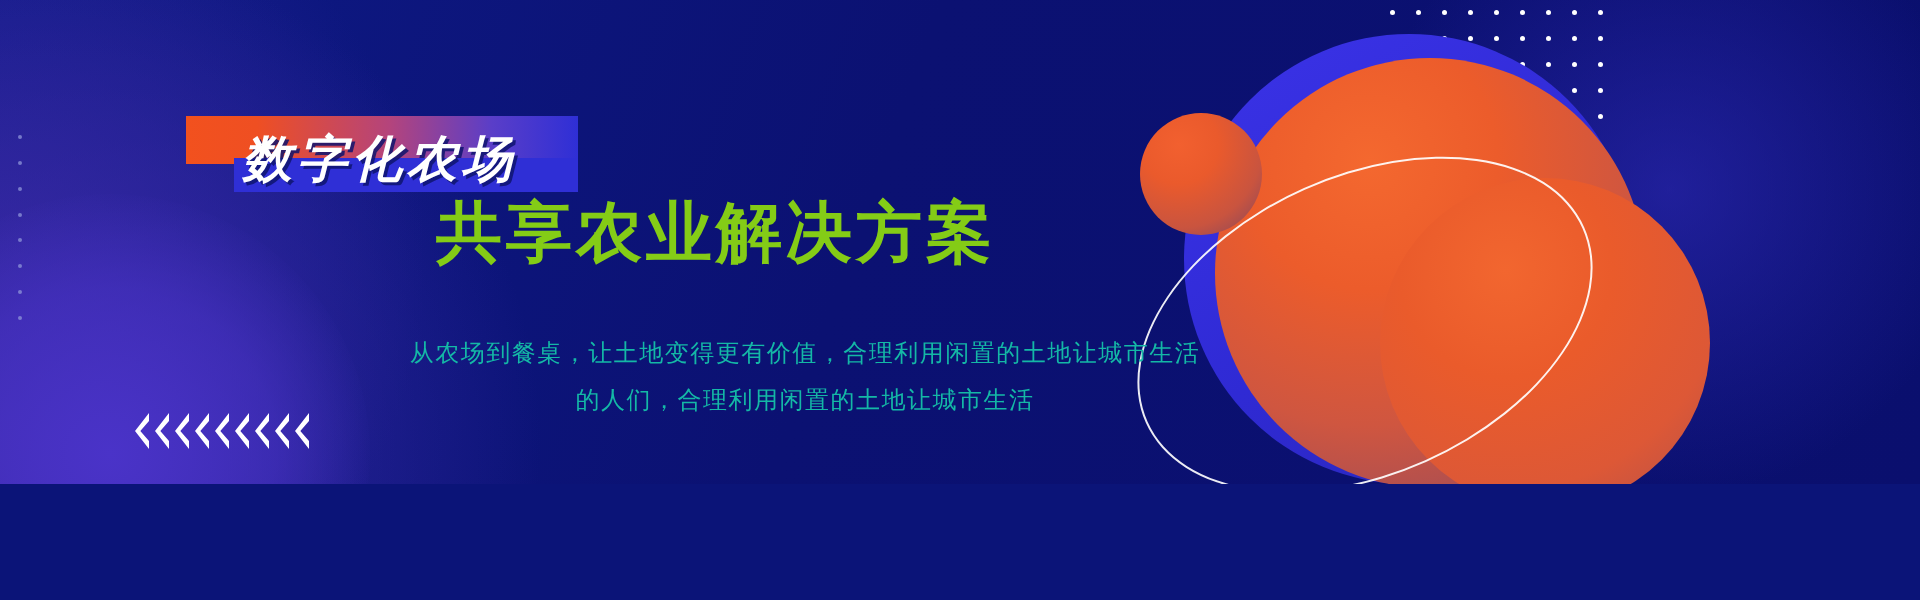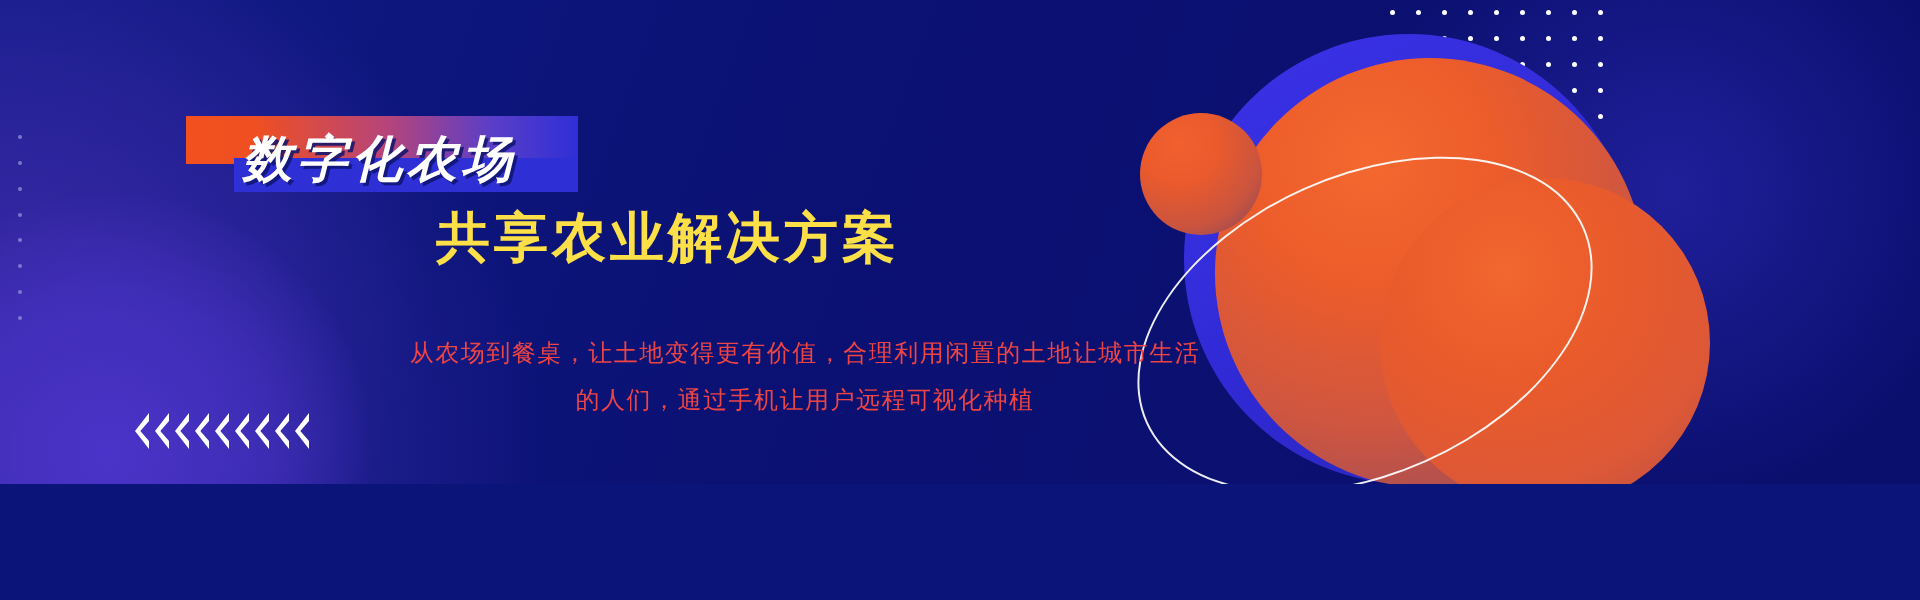--- a/index.html
+++ b/index.html
@@ -98,31 +98,30 @@
     position:absolute; left:56px; top:10px;
     font-size:50px; font-weight:700; font-style:italic;
     letter-spacing:5px; color:#ffffff; white-space:nowrap;
     text-shadow:3px 3px 0 rgba(14,20,110,.85);
     font-family:"DejaVu Sans","Liberation Sans",sans-serif;
   }
 
   
   .headline {
     position:absolute; left:436px; top:198px;
-    font-size:54px; font-weight:700; color:#fde047;
+    font-size:66px; font-weight:700; color:#84cc16;
     letter-spacing:4px; white-space:nowrap; line-height:1.05;
     font-family:"DejaVu Sans","Liberation Sans",sans-serif;
-    margin-top:12px;
   }
 
   
   .subtitle {
     position:absolute; left:360px; top:330px;
     width:890px; text-align:center;
-    font-size:24px; color:#ef4444; line-height:1.95;
+    font-size:24px; color:#14b8a6; line-height:1.95;
     letter-spacing:1.5px;
     font-family:"DejaVu Sans","Liberation Sans",sans-serif;
   }
   .subtitle div { white-space:nowrap; }
 
   
   .chevrons {
     position:absolute; left:135px; top:413px;
     display:flex; gap:6px;
   }
@@ -209,21 +208,21 @@
   <div class="badge-wrap">
     <div class="badge-bar"></div>
     <div class="badge-block"></div>
     <div class="badge-text">数字化农场</div>
   </div>
 
   <div class="headline">共享农业解决方案</div>
 
   <div class="subtitle">
     <div>从农场到餐桌，让土地变得更有价值，合理利用闲置的土地让城市生活</div>
-    <div>的人们，通过手机让用户远程可视化种植</div>
+    <div>的人们，合理利用闲置的土地让城市生活</div>
   </div>
 
   <div class="chevrons">
       <i></i>
       <i></i>
       <i></i>
       <i></i>
       <i></i>
       <i></i>
       <i></i>

